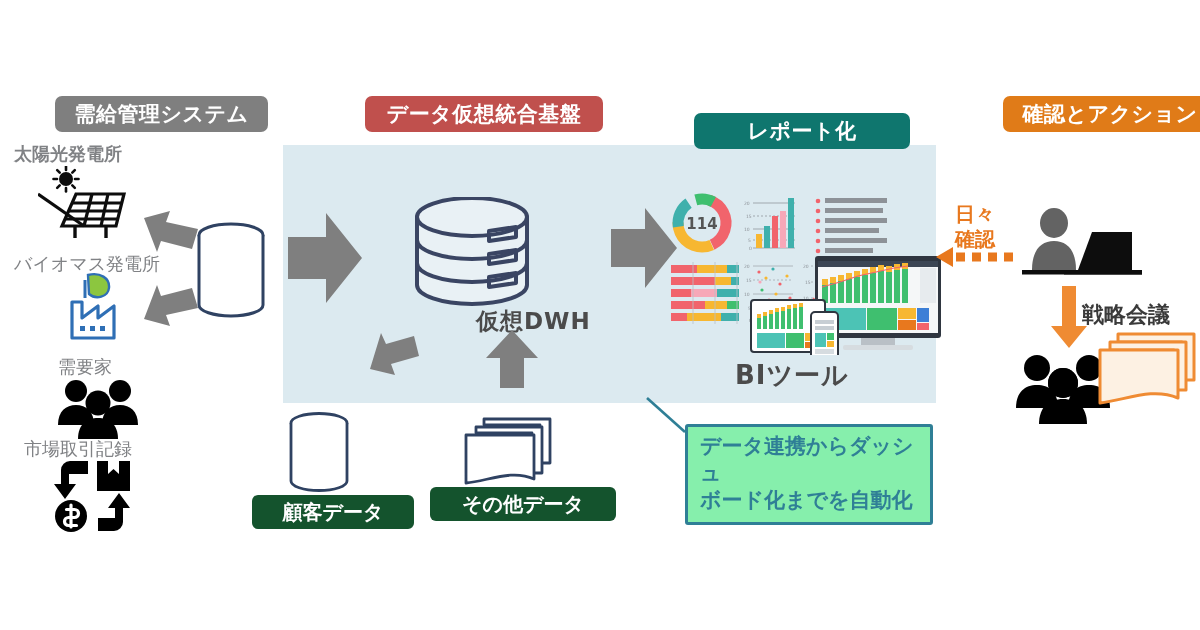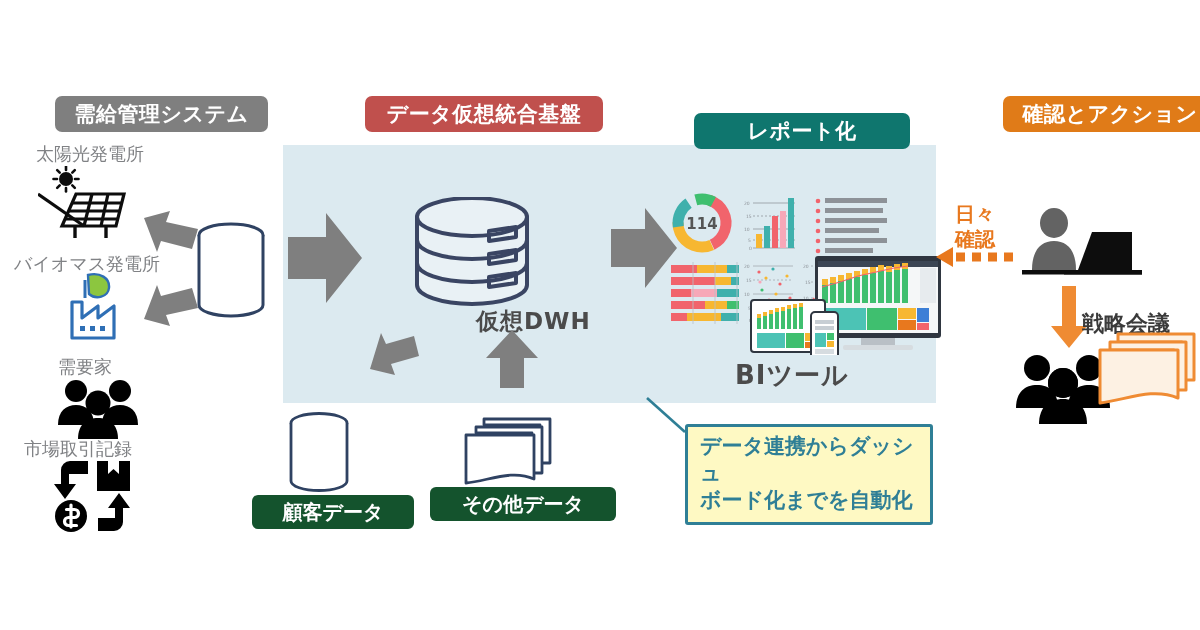--- a/index.html
+++ b/index.html
@@ -43,21 +43,21 @@
   
   .cap-dark{
     position:absolute;color:#4b4b4b;font-size:23px;font-weight:700;
     white-space:nowrap;letter-spacing:1px;
     font-family:"DejaVu Sans","Liberation Sans",sans-serif;
   }
 
   
   .callout{
     position:absolute;left:685px;top:424px;width:248px;
-    border:3px solid #2f7f96;background:#fef9c3;border-radius:3px;
+    border:3px solid #2f7f96;background:#86efac;border-radius:3px;
     color:#2f7f96;font-size:21px;line-height:27px;font-weight:600;
     padding:6px 10px 8px 12px;box-sizing:border-box;
     font-family:"DejaVu Sans","Liberation Sans",sans-serif;
   }
   .callout-line{display:block;}
 
   
   .orange-txt{
     position:absolute;color:#e8781e;font-size:20px;font-weight:700;
     line-height:25px;white-space:nowrap;
@@ -82,21 +82,21 @@
   <div class="pill" style="left:365px;top:96px;width:212px;background:#c0504d;">
     <span>データ仮想統合基盤</span>
   </div>
   <div class="pill" style="left:694px;top:96px;width:190px;background:#0f766e;margin-top:17px;">
     <span>レポート化</span>
   </div>
   <div class="pill" style="left:1003px;top:96px;width:188px;background:#e07b18;">
     <span>確認とアクション</span>
   </div>
 
-  <div class="srclabel" style="left:36px;top:142px;">太陽光発電所</div>
+  <div class="srclabel" style="left:14px;top:142px;font-weight:bold;">太陽光発電所</div>
   <div class="srclabel" style="left:14px;top:252px;">バイオマス発電所</div>
   <div class="srclabel" style="left:58px;top:355px;">需要家</div>
   <div class="srclabel" style="left:24px;top:437px;">市場取引記録</div>
 
   <svg class="abs" style="left:38px;top:166px;" width="92" height="75" viewBox="0 0 92 75">
     <g fill="#0d0d0d">
       <circle cx="28" cy="13" r="7"></circle>
       <g stroke="#0d0d0d" stroke-width="2.6" stroke-linecap="round">
         <line x1="28" y1="0.5" x2="28" y2="4"></line>
         <line x1="28" y1="22" x2="28" y2="25.5"></line>
@@ -456,21 +456,21 @@
     <g fill="#0d0d0d">
       <polygon points="56,62 70,24 110,24 110,62"></polygon>
       <rect x="42" y="62" width="78" height="4.5"></rect>
     </g>
     <rect x="0" y="62" width="120" height="4.5" fill="#0d0d0d"></rect>
   </svg>
 
   <svg class="abs" style="left:1051px;top:286px;" width="36" height="62" viewBox="0 0 36 62">
     <polygon points="11,0 25,0 25,40 36,40 18,62 0,40 11,40" fill="#ef8b33"></polygon>
   </svg>
-  <div class="dark-txt" style="left:1082px;top:309px;text-align:center;">戦略会議</div>
+  <div class="dark-txt" style="left:1082px;top:300px;text-align:center;">戦略会議</div>
 
   <svg class="abs" style="left:1014px;top:352px;" width="98" height="72" viewBox="0 0 98 72">
     <g fill="#000">
       <circle cx="23" cy="16" r="13"></circle>
       <path d="M2 56 C2 40 11 33 23 33 C35 33 44 40 44 56 Z"></path>
       <circle cx="75" cy="16" r="13"></circle>
       <path d="M54 56 C54 40 63 33 75 33 C87 33 96 40 96 56 Z"></path>
       <circle cx="49" cy="31" r="15"></circle>
       <circle cx="49" cy="31" r="15"></circle>
       <path d="M25 72 C25 55 35 47 49 47 C63 47 73 55 73 72 Z"></path>

